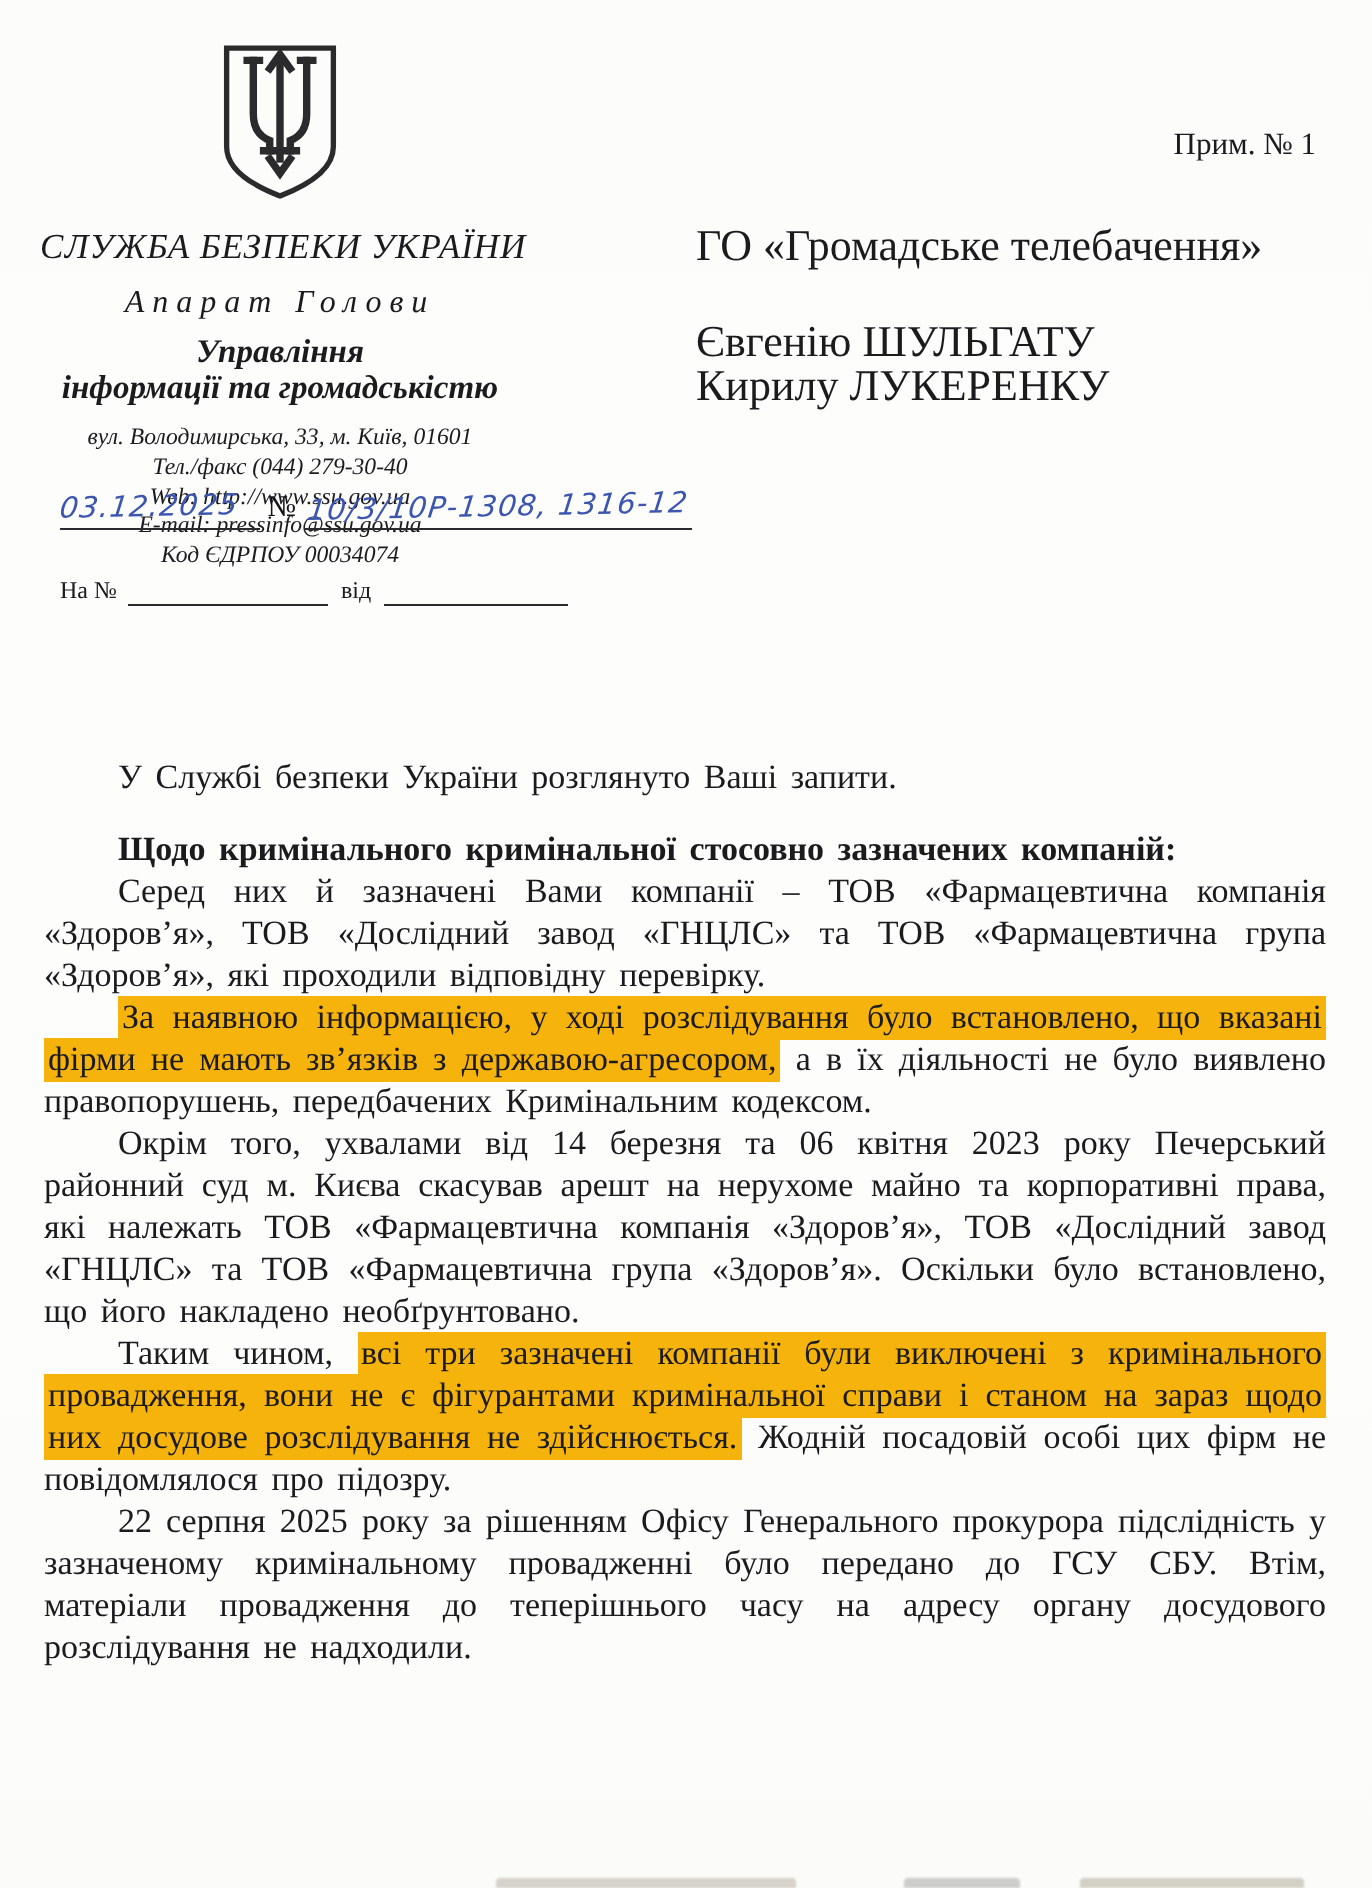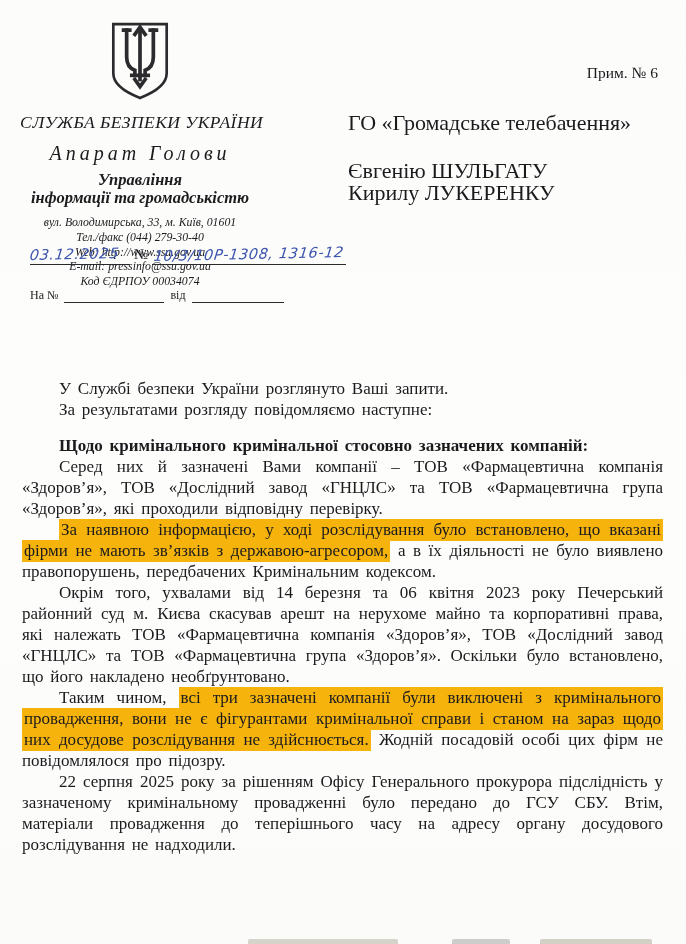--- a/index.html
+++ b/index.html
@@ -14,21 +14,21 @@
   }
 
   
   .letterhead{
     position:absolute;left:20px;top:22px;width:240px;
     text-align:center;
     font-style:italic;
   }
   .emblem{width:62px;height:78px;display:inline-block;}
   .org-name{margin-top:8px;font-size:17.5px;letter-spacing:0.5px;white-space:nowrap;}
-  .unit1{margin-top:9px;font-size:20px;letter-spacing:4px;white-space:nowrap;}
+  .unit1{margin-top:9px;font-size:16px;letter-spacing:4px;white-space:nowrap;}
   .unit-bold{font-weight:bold;font-size:16.5px;line-height:17.5px;white-space:nowrap;}
   .unit-bold.first{margin-top:6px;}
   .addr{margin-top:9px;font-size:11.8px;line-height:14.8px;white-space:nowrap;}
 
   
   .ref-block{position:absolute;left:30px;top:246px;width:320px;font-size:15px;}
   .hw{
     font-family:"DejaVu Sans", sans-serif;
     font-style:italic;
     color:#3c55ae;
@@ -115,32 +115,31 @@
     <div>
       <span class="u-date"><span class="hw">03.12.2025</span></span>
       <span class="no-sign">№</span>
       <span class="u-num"><span class="hw">10/3/10Р-1308, 1316-12</span></span>
     </div>
     <div class="na-line">
       <span>На №</span><span class="blank w1"></span><span>від</span><span class="blank w2"></span>
     </div>
   </div>
 
-  <div class="copy-note">Прим. № 6</div>
+  <div class="copy-note">Прим. № 1</div>
   <div class="recipient">
     <div class="org">ГО «Громадське телебачення»</div>
     <div class="persons">
       <div>Євгенію ШУЛЬГАТУ</div>
       <div>Кирилу ЛУКЕРЕНКУ</div>
     </div>
   </div>
 
   <div class="body">
     <p>У Службі безпеки України розглянуто Ваші запити.</p>
-    <p>За результатами розгляду повідомляємо наступне:</p>
     <p class="heading">Щодо кримінального кримінальної стосовно зазначених компаній:</p>
     <div id="paragraphs">
         <p><span>Серед них й зазначені Вами компанії – ТОВ «Фармацевтична компанія «Здоров’я», ТОВ «Дослідний завод «ГНЦЛС» та ТОВ «Фармацевтична група «Здоров’я», які проходили відповідну перевірку.</span></p>
         <p><span class="hl">За наявною інформацією, у ході розслідування було встановлено, що вказані фірми не мають зв’язків з державою-агресором,</span><span> а в їх діяльності не було виявлено правопорушень, передбачених Кримінальним кодексом.</span></p>
         <p><span>Окрім того, ухвалами від 14 березня та 06 квітня 2023 року Печерський районний суд м. Києва скасував арешт на нерухоме майно та корпоративні права, які належать ТОВ «Фармацевтична компанія «Здоров’я», ТОВ «Дослідний завод «ГНЦЛС» та ТОВ «Фармацевтична група «Здоров’я». Оскільки було встановлено, що його накладено необґрунтовано.</span></p>
         <p><span>Таким чином, </span><span class="hl">всі три зазначені компанії були виключені з кримінального провадження, вони не є фігурантами кримінальної справи і станом на зараз щодо них досудове розслідування не здійснюється.</span><span> Жодній посадовій особі цих фірм не повідомлялося про підозру.</span></p>
         <p><span>22 серпня 2025 року за рішенням Офісу Генерального прокурора підслідність у зазначеному кримінальному провадженні було передано до ГСУ СБУ. Втім, матеріали провадження до теперішнього часу на адресу органу досудового розслідування не надходили.</span></p>
       </div>
   </div>
 

